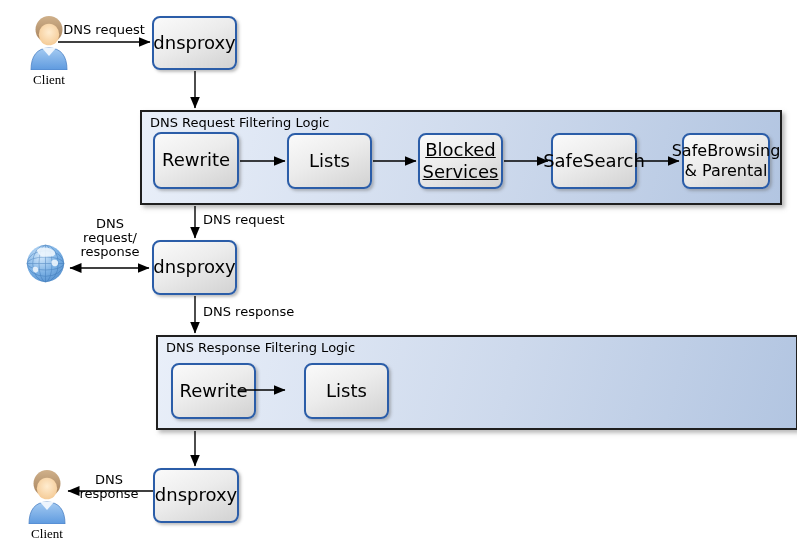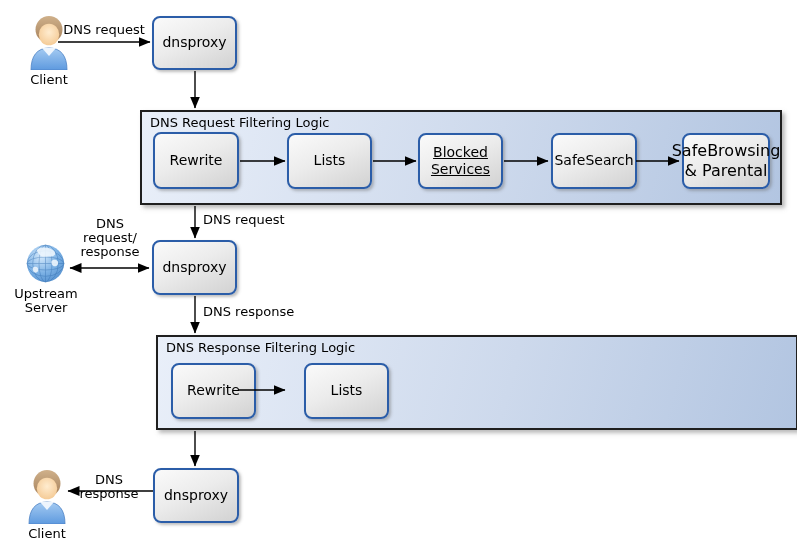--- a/index.html
+++ b/index.html
@@ -15,21 +15,21 @@
 
   
   .node{
     position:absolute;
     box-sizing:border-box;
     border:2px solid #2b5da8;
     border-radius:8px;
     background:linear-gradient(155deg,#fafafa 0%,#ececec 45%,#d2d2d2 100%);
     box-shadow:2px 2px 3px rgba(110,110,110,0.45);
     display:flex;align-items:center;justify-content:center;
-    font-size:14px;line-height:1.25;text-align:center;
+    font-size:18px;line-height:1.25;text-align:center;
     z-index:2;
   }
   .node .lbl{white-space:pre-line;}
 
   
   .panel{
     position:absolute;
     box-sizing:border-box;
     border:2px solid #1f1f1f;
     background:linear-gradient(105deg,#e9eff9 0%,#cdd9ec 55%,#b2c5e1 100%);
@@ -43,21 +43,21 @@
 
   
   .flabel{
     position:absolute;
     font-size:13px;line-height:14px;
     white-space:pre-line;
     z-index:4;
   }
   .center{text-align:center;}
 
-  .actor{position:absolute;z-index:2;}
+  .actor{position:absolute;z-index:2;font-family:Liberation Serif, serif;}
   .actor .icon{display:block;margin:0 auto;}
 </style>
 </head>
 <body>
 
 <div class="canvas">
 
   <svg class="arrows" width="797" height="558" viewBox="0 0 797 558">
     <defs>
       <marker id="ah" markerWidth="13" markerHeight="11" refX="11.5" refY="5" orient="auto" markerUnits="userSpaceOnUse">
@@ -157,22 +157,20 @@
         <ellipse cx="19.5" cy="20.5" rx="18.5" ry="12.8"></ellipse>
         <line x1="1" y1="20.5" x2="38" y2="20.5"></line>
         <line x1="19.5" y1="2" x2="19.5" y2="39"></line>
       </g>
       <g fill="#ecf5fd" opacity="0.9">
         <path d="M12,6 C16,3.5 24,4 28,8 C31,11 28,14 24,13.5 C20,13 17,15 14.5,12.5 C12,10 9.5,7.5 12,6 Z"></path>
         <path d="M27,17 C30,16 33,18 32,21 C31,24 27,24 26,21.5 C25,19.5 25,17.5 27,17 Z"></path>
         <path d="M8,24 C11,23 13,25 12,28 C11,30.5 7.5,30 7,27.5 C6.6,25.7 6.5,24.5 8,24 Z"></path>
       </g>
     </svg>
-    <div class="flabel center" style="position:static;margin-top:2px;">Upstream
-Server</div>
   </div>
 
   <div class="panel" style="left:140px;top:335px;width:642px;height:95px;margin-left:16px;">
     <div class="panel-title">DNS Response Filtering Logic</div>
     <div class="node" style="left:13px;top:26px;width:85px;height:56px;">
       <span class="lbl">Rewrite</span>
     </div>
     <div class="node" style="left:146px;top:26px;width:85px;height:56px;">
       <span class="lbl">Lists</span>
     </div>

